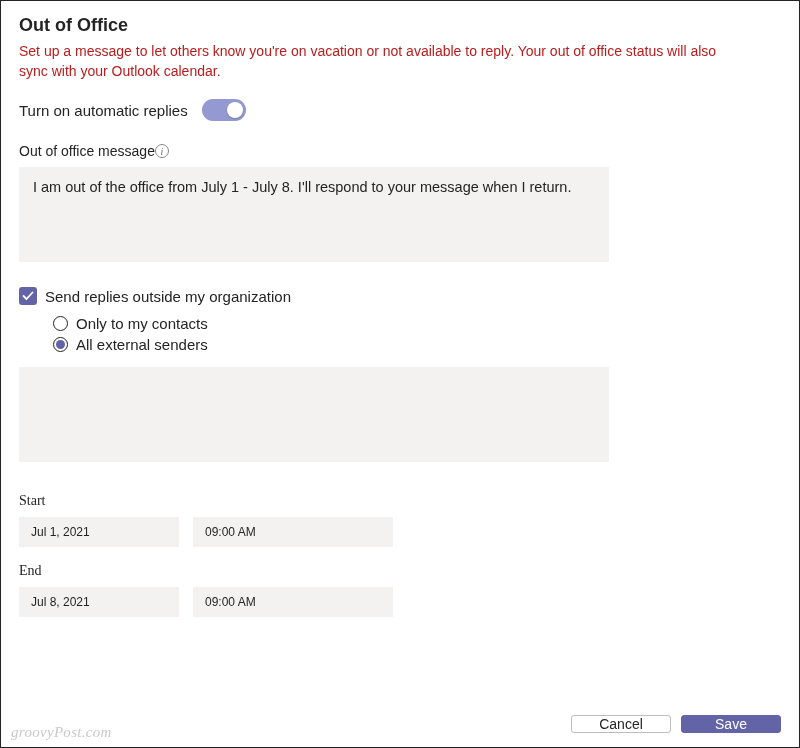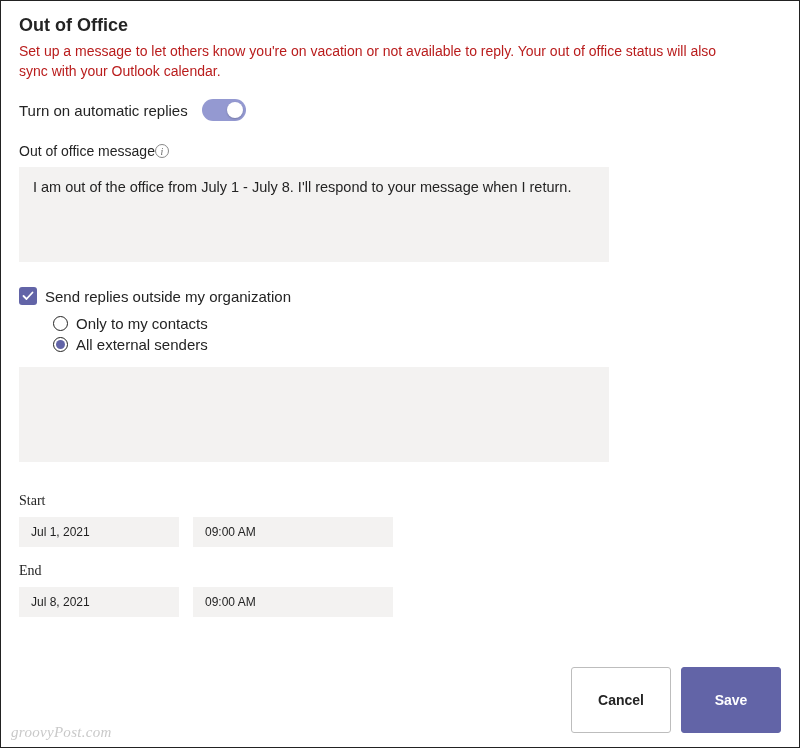--- a/index.html
+++ b/index.html
@@ -160,26 +160,26 @@
     .time-input { width: 200px; }
     .footer {
       position: absolute;
       bottom: 14px;
       right: 18px;
       display: flex;
       gap: 10px;
     }
     .btn {
       min-width: 100px;
-      padding: 24px 20px;
+      padding: 0 20px;
       font-size: 14px;
       font-family: inherit;
       border-radius: 3px;
       cursor: pointer;
-      font-weight: 700;
+      font-weight: 400;
     }
     .btn-cancel {
       background: #fff;
       border: 1px solid #bdbdbd;
       color: #242424;
     }
     .btn-save {
       background: #6264a7;
       border: 1px solid #6264a7;
       color: #fff;

